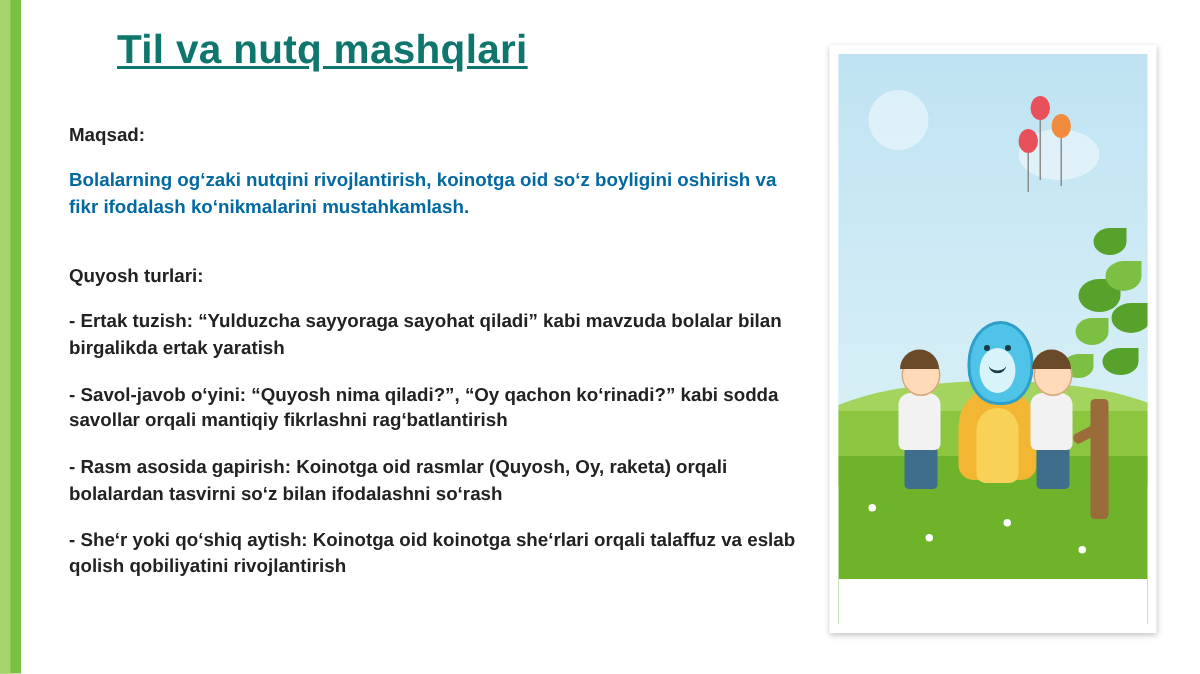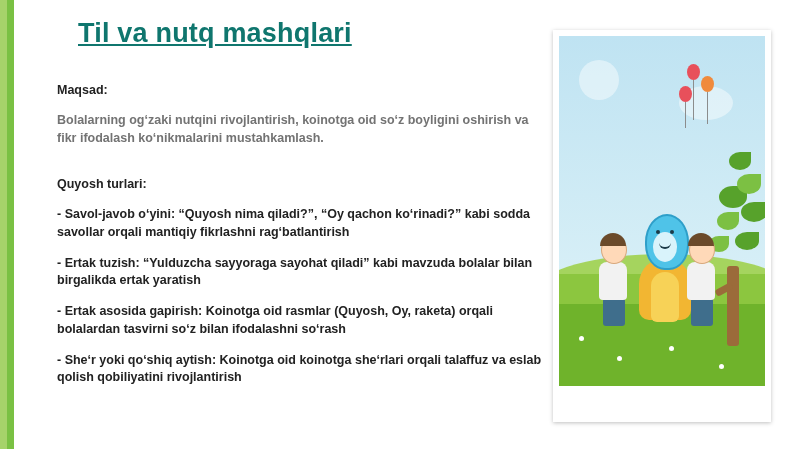--- a/index.html
+++ b/index.html
@@ -45,33 +45,32 @@
     color: #0f766e;
     text-decoration: underline;
     letter-spacing: 0.2px;
   }
   .content {
     position: absolute;
     left: 46px;
     top: 82px;
     width: 490px;
     color: #1a1a1a;
-    margin-left: 11px;
   }
   .label {
     font-size: 12.5px;
     font-weight: bold;
     color: #222222;
     margin: 0 0 12px 0;
     line-height: 1.42;
   }
   .para {
     font-size: 12.5px;
     font-weight: bold;
-    color: #737373;
+    color: #0369a1;
     margin: 0 0 11px 0;
     line-height: 1.42;
   }
   .gap {
     height: 18px;
   }
   .bullet {
     font-size: 12.5px;
     font-weight: bold;
     color: #222222;
@@ -250,23 +249,23 @@
     <div class="left-bar-inner"></div>
   </div>
 
   <div class="title">Til va nutq mashqlari</div>
 
   <div class="content">
     <p class="label">Maqsad:</p>
     <p class="para">Bolalarning og‘zaki nutqini rivojlantirish, koinotga oid so‘z boyligini oshirish va fikr ifodalash ko‘nikmalarini mustahkamlash.</p>
     <div class="gap"></div>
     <p class="label">Quyosh turlari:</p>
+    <p class="bullet">- Ertak tuzish: “Yulduzcha sayyoraga sayohat qiladi” kabi mavzuda bolalar bilan birgalikda ertak yaratish</p>
     <p class="bullet">- Savol-javob o‘yini: “Quyosh nima qiladi?”, “Oy qachon ko‘rinadi?” kabi sodda savollar orqali mantiqiy fikrlashni rag‘batlantirish</p>
-    <p class="bullet">- Ertak tuzish: “Yulduzcha sayyoraga sayohat qiladi” kabi mavzuda bolalar bilan birgalikda ertak yaratish</p>
-    <p class="bullet">- Ertak asosida gapirish: Koinotga oid rasmlar (Quyosh, Oy, raketa) orqali bolalardan tasvirni so‘z bilan ifodalashni so‘rash</p>
+    <p class="bullet">- Rasm asosida gapirish: Koinotga oid rasmlar (Quyosh, Oy, raketa) orqali bolalardan tasvirni so‘z bilan ifodalashni so‘rash</p>
     <p class="bullet">- She‘r yoki qo‘shiq aytish: Koinotga oid koinotga she‘rlari orqali talaffuz va eslab qolish qobiliyatini rivojlantirish</p>
   </div>
 
   <div class="illus">
     <div class="illus-inner">
       <div class="sky"></div>
       <div class="sun-spot" style="left:20px;top:24px;width:40px;height:40px;"></div>
       <div class="sun-spot" style="left:120px;top:50px;width:54px;height:34px;"></div>
       <div class="hill"></div>
       <div class="ground"></div>

